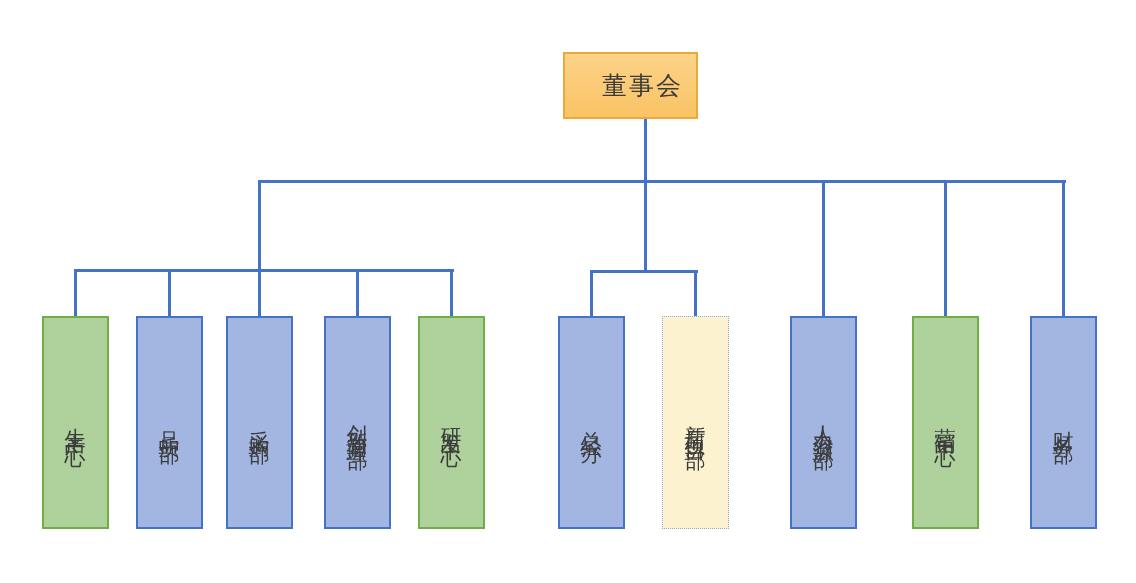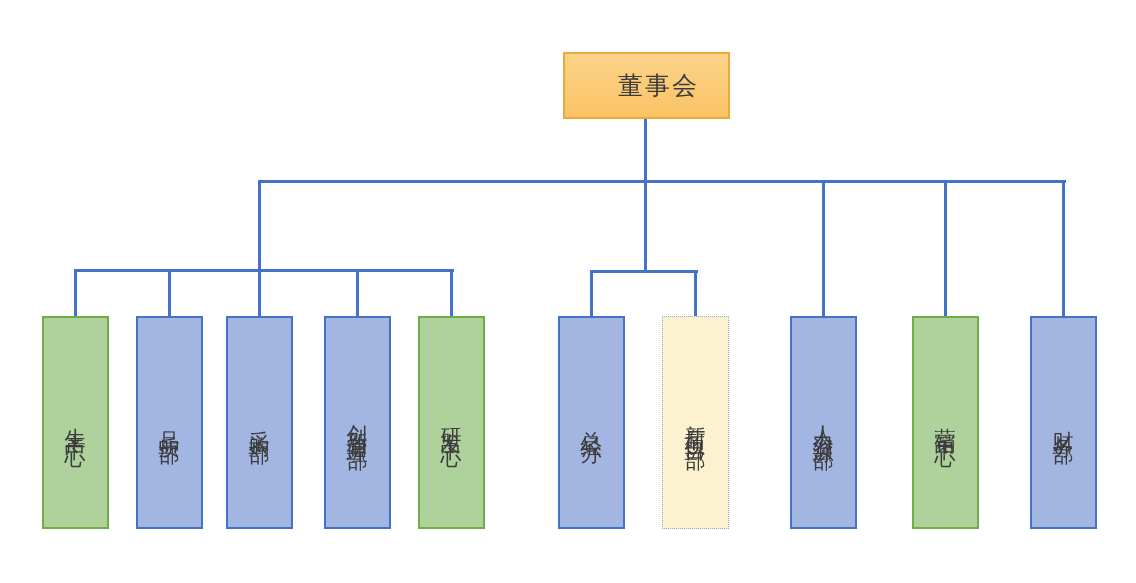--- a/index.html
+++ b/index.html
@@ -24,21 +24,21 @@
   .l-drop-a3     {left:356px; top:271px; height:46px;}
   .l-drop-a4     {left:450px; top:271px; height:46px;}
   .l-mid-bus     {left:590px; top:270px; width:108px;}
   .l-drop-b0     {left:590px; top:271px; height:47px;}
   .l-drop-b1     {left:694px; top:271px; height:47px;}
   .l-drop-c0     {left:822px; top:182px; height:135px;}
   .l-drop-c1     {left:944px; top:182px; height:135px;}
   .l-drop-c2     {left:1062px;top:182px; height:135px;}
   
   .root-box{
-    position:absolute;left:563px;top:52px;width:167px;height:67px;
+    position:absolute;left:563px;top:52px;width:135px;height:67px;
     box-sizing:border-box;
     background:linear-gradient(180deg,var(--root-top,#FCD389),var(--root-bottom,#FAC365));
     border:2px solid var(--root-border,#E9A93C);
     display:flex;align-items:center;justify-content:center;padding-left:24px;
   }
   .root-box span{
     font-size:25px;letter-spacing:2px;color:var(--text,#3B3B3B);
   }
   .dept{
     position:absolute;top:316px;width:67px;height:213px;

